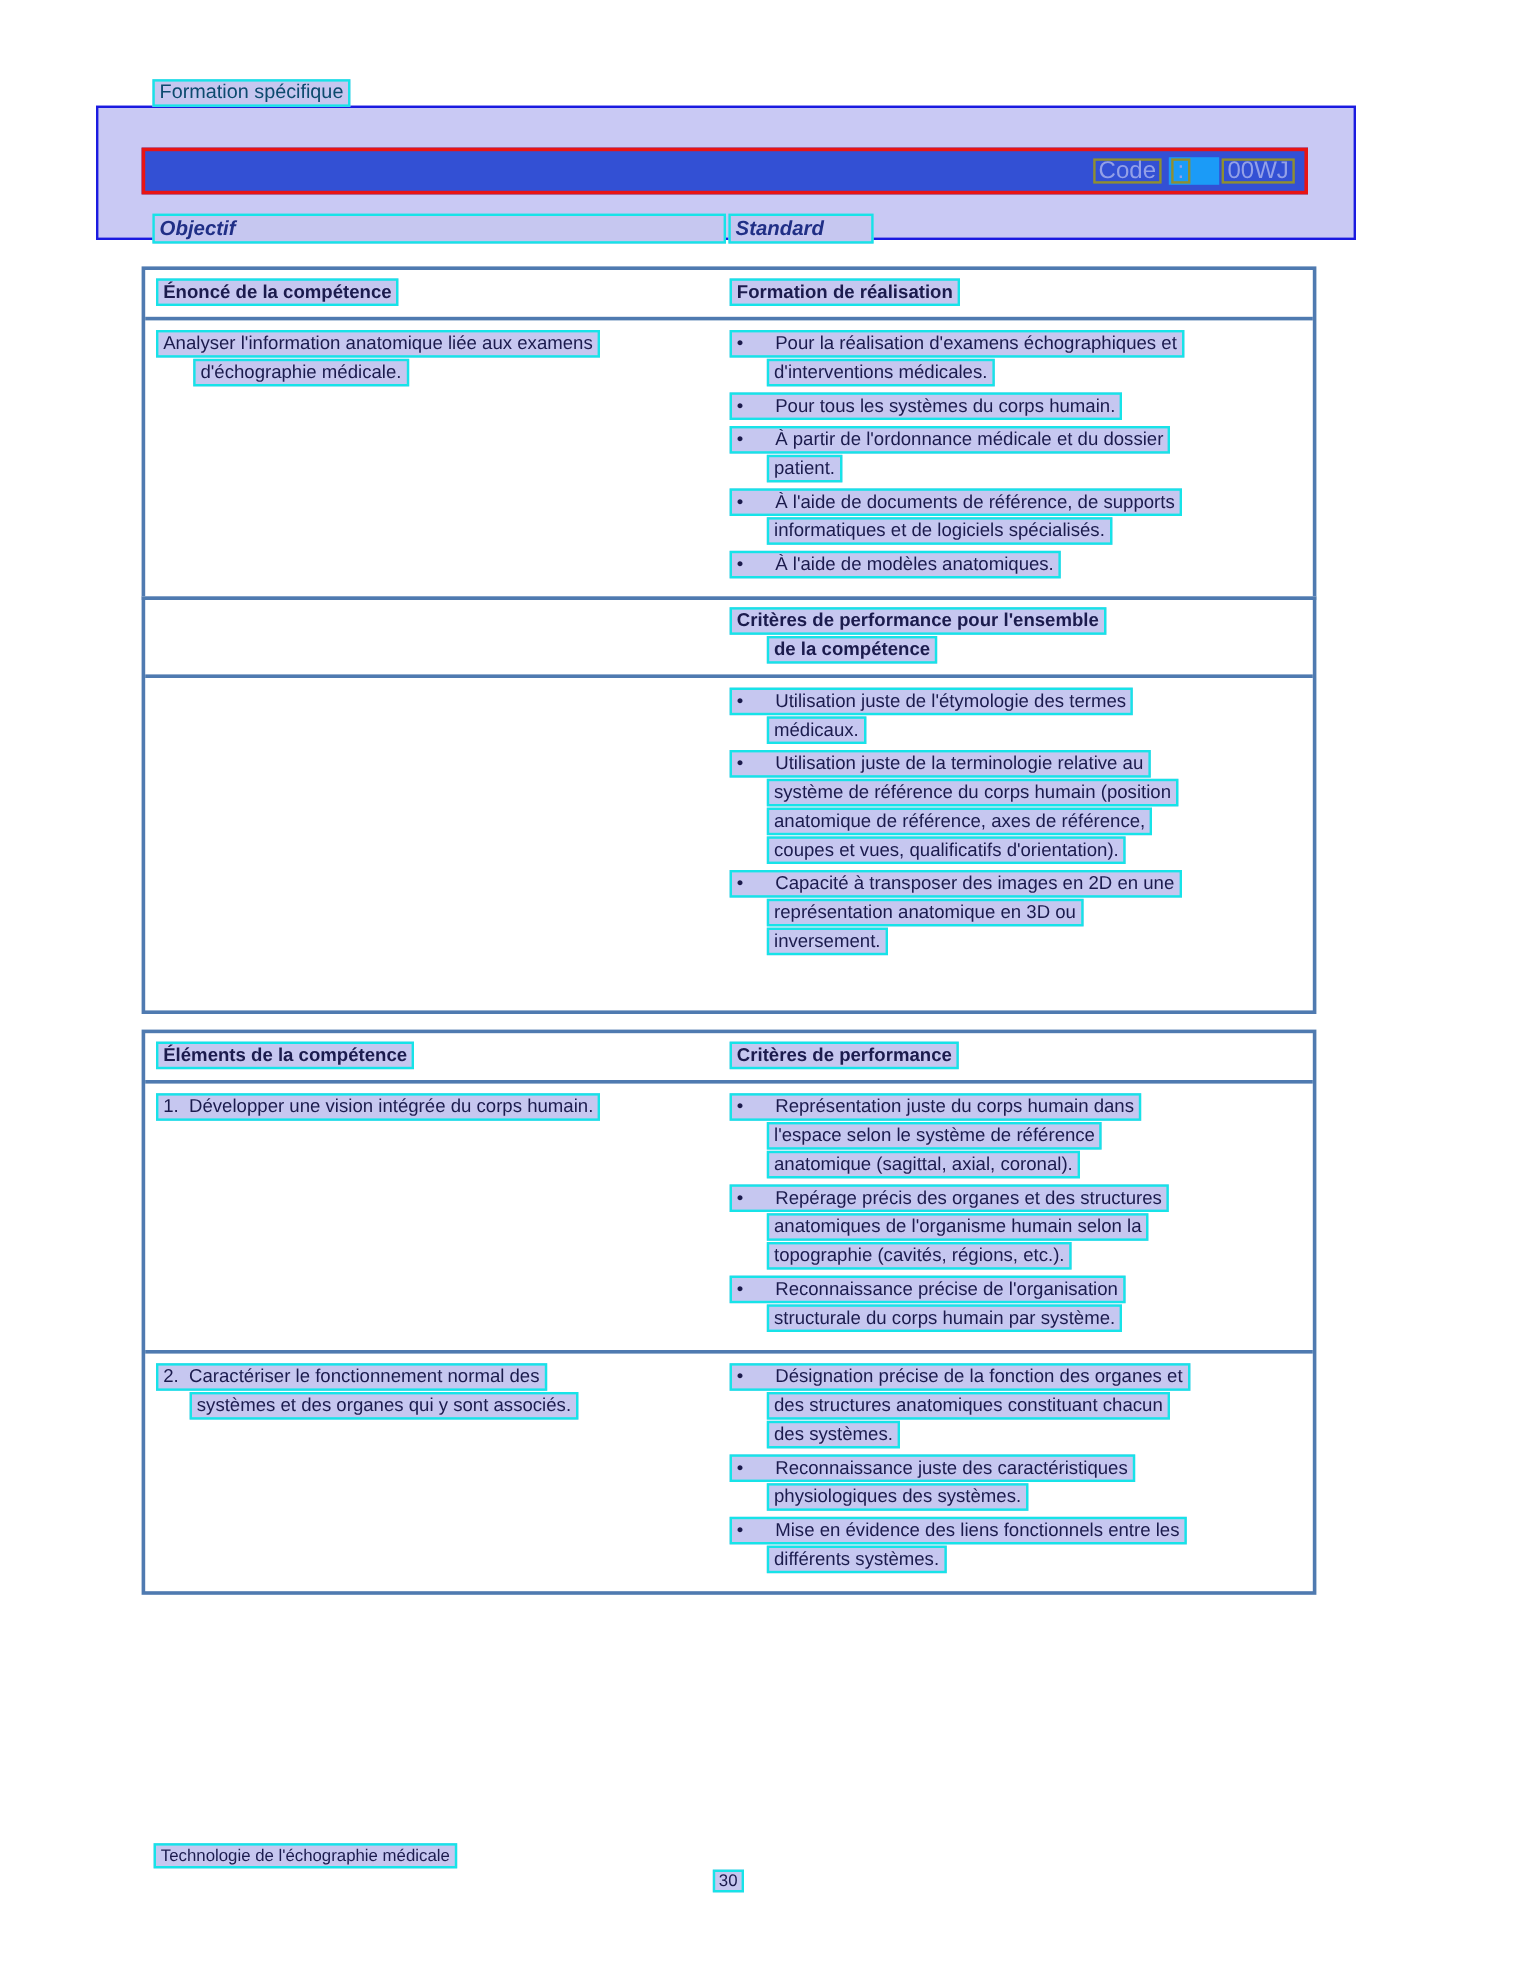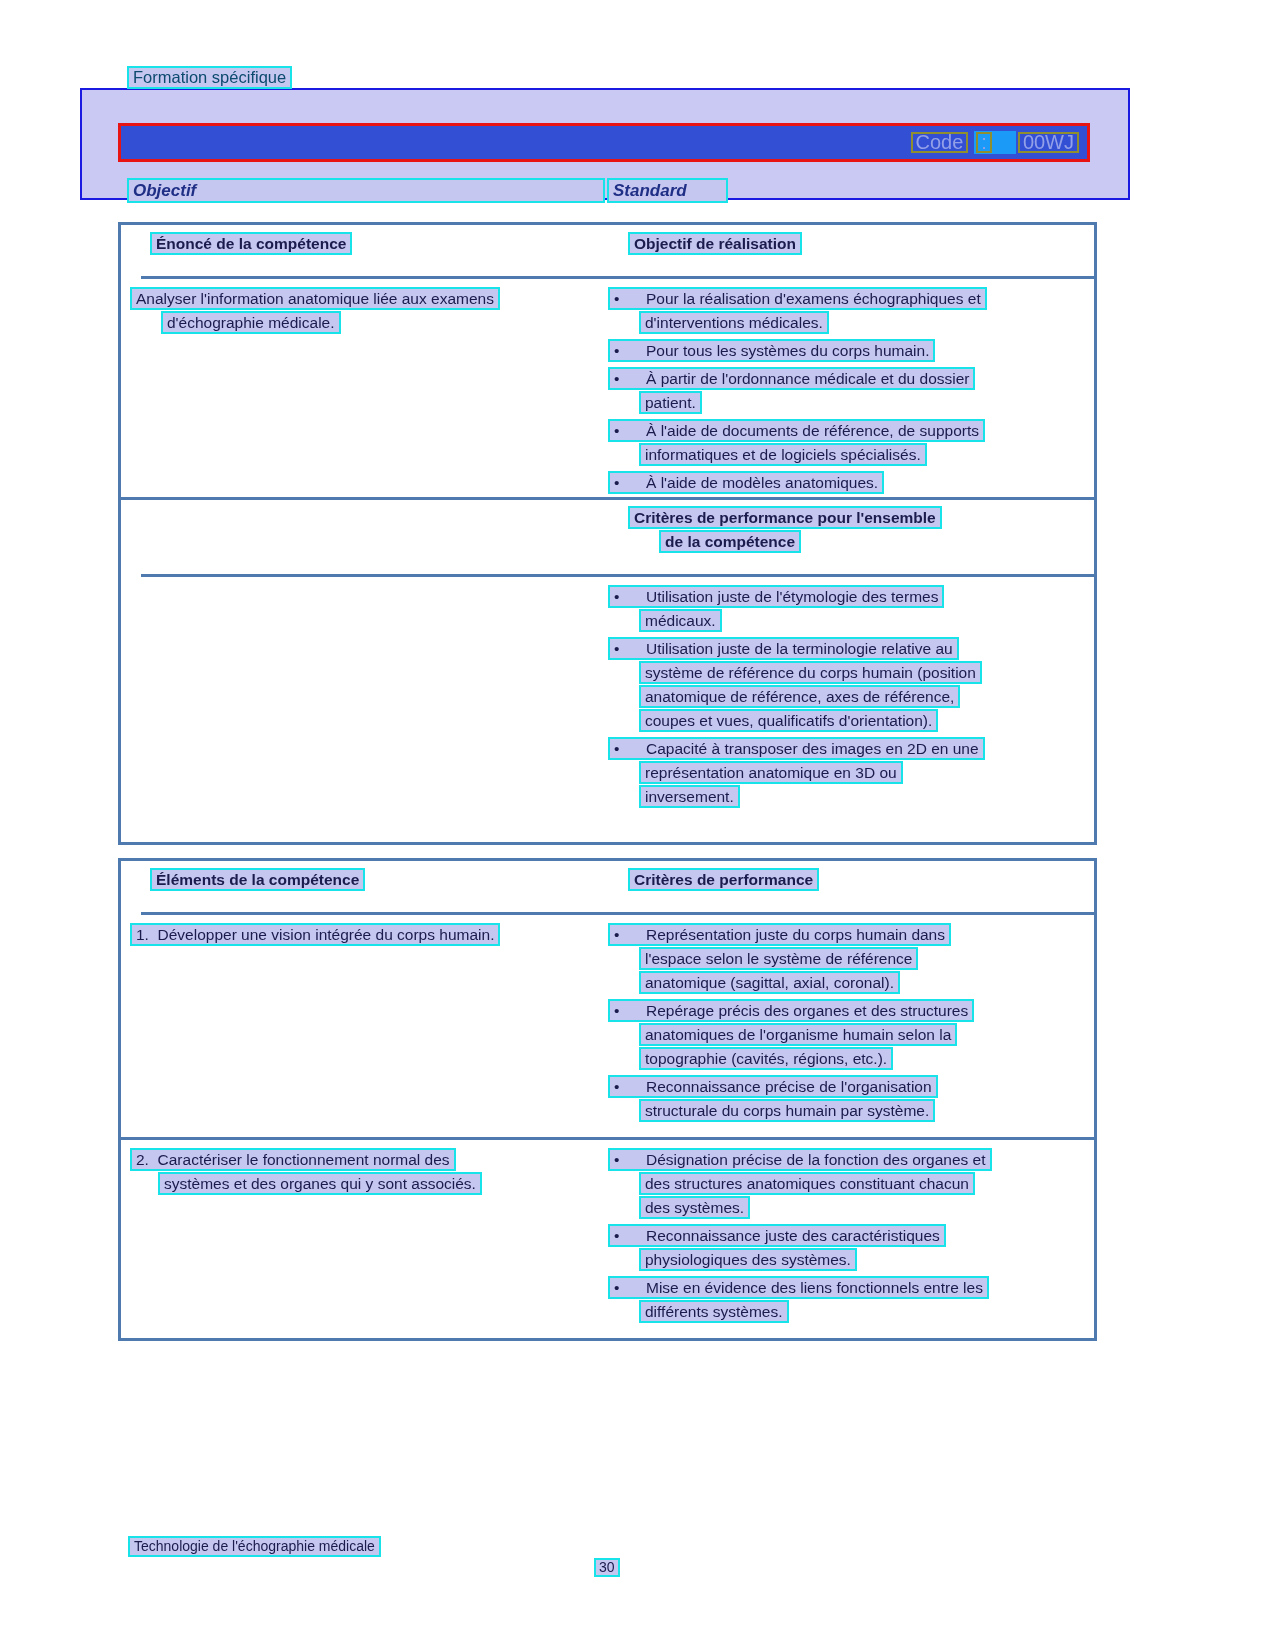--- a/index.html
+++ b/index.html
@@ -53,21 +53,21 @@
   .bar { position:absolute; top:178px; z-index:3; font-size:0; }
   .bar .hl { width:100%; font-weight:bold; font-style:italic; font-size:17px; line-height:19px; color:#202f86; }
   #objectif-bar { left:127px; width:478px; }
   #standard-bar { left:607px; width:121px; }
 
   
   .tbl { position:absolute; left:118px; width:979px; border:3px solid #4f7ab0; background:#ffffff; }
   #t1 { top:222px; min-height:258px; }
   #t2 { top:497px; min-height:348px; }
   #t3 { top:858px; min-height:437px; }
-  .tbl-head { display:flex; border-bottom:3px solid #4f7ab0; padding:7px 0 20px;margin-left:20px; }
+  .tbl-head { display:flex; border-bottom:3px solid #4f7ab0; padding:7px 0 8px; }
   .tbl-row  { display:flex; padding:8px 0 10px; }
   .row-sep  { border-top:3px solid #4f7ab0; }
   .cell-l { width:478px; padding-left:9px; }
   .cell-r { flex:1; padding-left:9px; }
   .head-pad { padding-top:6px; }
 
   
   .footer-left { position:absolute; left:128px; top:1536px; }
   .footer-left .hl { font-size:14px; line-height:15px; }
   .footer-page { position:absolute; left:594px; top:1558px; }
@@ -96,21 +96,21 @@
   <div class="bar" id="standard-bar">
     <span class="hl">Standard</span>
   </div>
 
   <div class="tbl" id="t1">
     <div class="tbl-head">
       <div class="cell-l">
         <span class="hl bold">Énoncé de la compétence</span>
       </div>
       <div class="cell-r">
-        <span class="hl bold">Objectif de réalisation</span>
+        <span class="hl bold">Formation de réalisation</span>
       </div>
     </div>
     <div class="tbl-row">
       <div class="cell-l">
           <div class="line-row"><span class="hl">Analyser l'information anatomique liée aux examens</span></div>
           <div class="line-row cont"><span class="hl">d'échographie médicale.</span></div>
         </div>
       <div class="cell-r">
           <div class="bullet-item">
             <div class="line-row"><span class="hl"><span class="dot">•</span>Pour la réalisation d'examens échographiques et</span></div>

